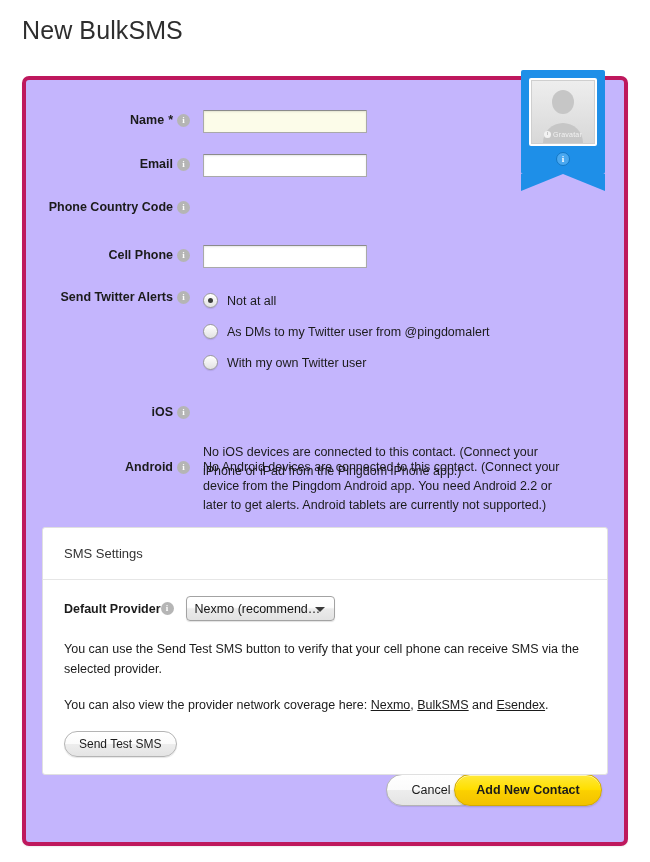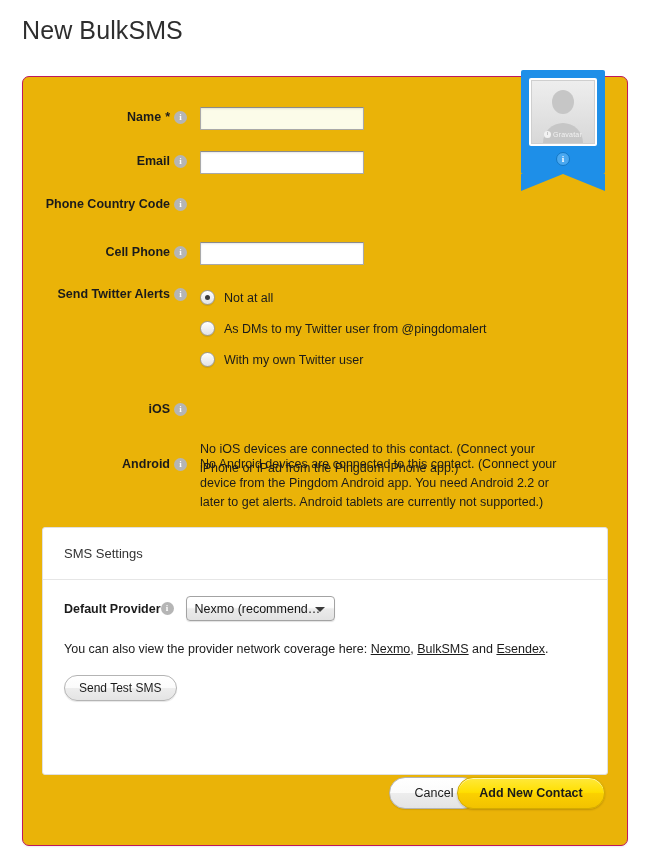--- a/index.html
+++ b/index.html
@@ -25,22 +25,22 @@
     font-weight: 400;
     color: #2e2e2e;
     letter-spacing: 0.1px;
   }
 
   
   .form-panel {
     position: absolute;
     left: 22px; top: 76px;
     width: 606px; height: 770px;
-    background: #eab308;
-    border: 1px solid #be185d;
+    background: #c4b5fd;
+    border: 4px solid #be185d;
     border-radius: 7px;
     box-shadow: 0 1px 2px rgba(0,0,0,0.07);
   }
 
   
   .row {
     position: absolute;
     display: flex;
     align-items: flex-start;
   }
@@ -446,20 +446,21 @@
         <div class="provider-label">
           <span>Default Provider</span>
           <span class="info-icon">i</span>
         </div>
         <div class="select-box narrow">
           <span>Nexmo (recommend…</span>
           <span class="select-arrow"></span>
         </div>
       </div>
 
+      <div class="sms-para">You can use the Send Test SMS button to verify that your cell phone can receive SMS via the selected provider.</div>
 
       <div class="sms-para">
         <span>You can also view the provider network coverage here: </span><a class="sms-link">Nexmo</a><span>, </span><a class="sms-link">BulkSMS</a><span> and </span><a class="sms-link">Esendex</a><span>.</span>
       </div>
 
       <button class="btn btn-small">Send Test SMS</button>
     </div>
   </div>
 
   <div class="gravatar">

